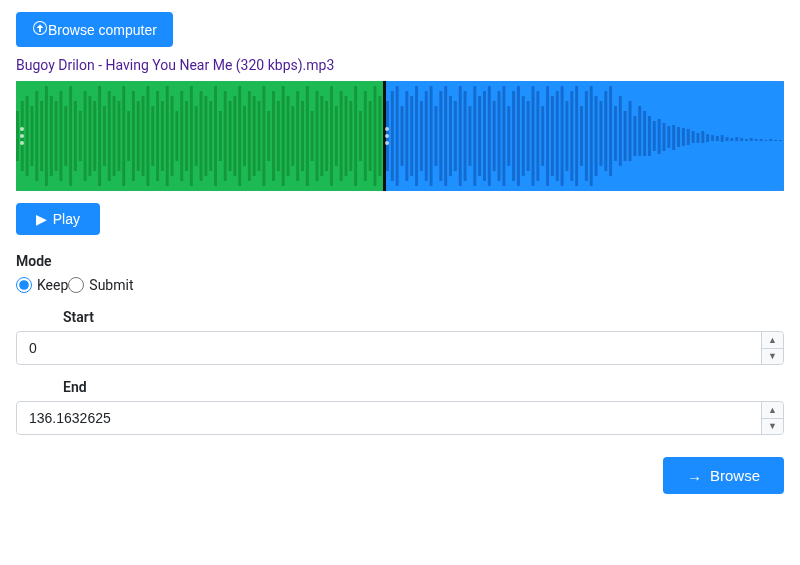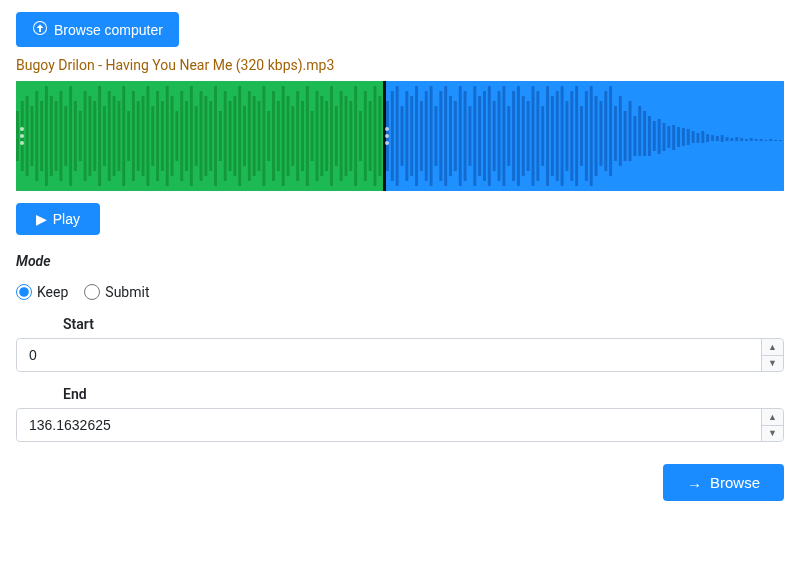--- a/index.html
+++ b/index.html
@@ -9,34 +9,33 @@
       color: #212529;
       font-size: 14px;
       padding: 12px 16px;
       width: 800px;
       min-height: 565px;
     }
 
     .browse-btn {
       display: inline-flex;
       align-items: center;
-      gap: 6px;
       background: #1a8cff;
       color: #fff;
       border: none;
       border-radius: 4px;
       padding: 8px 16px;
       font-size: 14px;
       cursor: pointer;
       margin-bottom: 10px;
     }
 
     .filename {
       font-size: 14px;
-      color: #a16207;
+      color: #4c1d95;
       margin-bottom: 8px;
     }
 
     .waveform-container {
       width: 100%;
       height: 110px;
       background: #000;
       border-radius: 2px;
       overflow: hidden;
       position: relative;
@@ -115,28 +114,27 @@
       padding: 8px 20px;
       font-size: 14px;
       cursor: pointer;
       margin-bottom: 18px;
     }
 
     .section-label {
       font-size: 14px;
       font-weight: 600;
       color: #212529;
-      margin-bottom: 15px;
-      font-style: italic;
+      margin-bottom: 8px;
     }
 
     .radio-group {
       display: flex;
       align-items: center;
-      gap: 16px;
+      gap: 0;
       margin-bottom: 16px;
     }
     .radio-option {
       display: flex;
       align-items: center;
       gap: 5px;
       cursor: pointer;
     }
     .radio-input {
       width: 16px;

